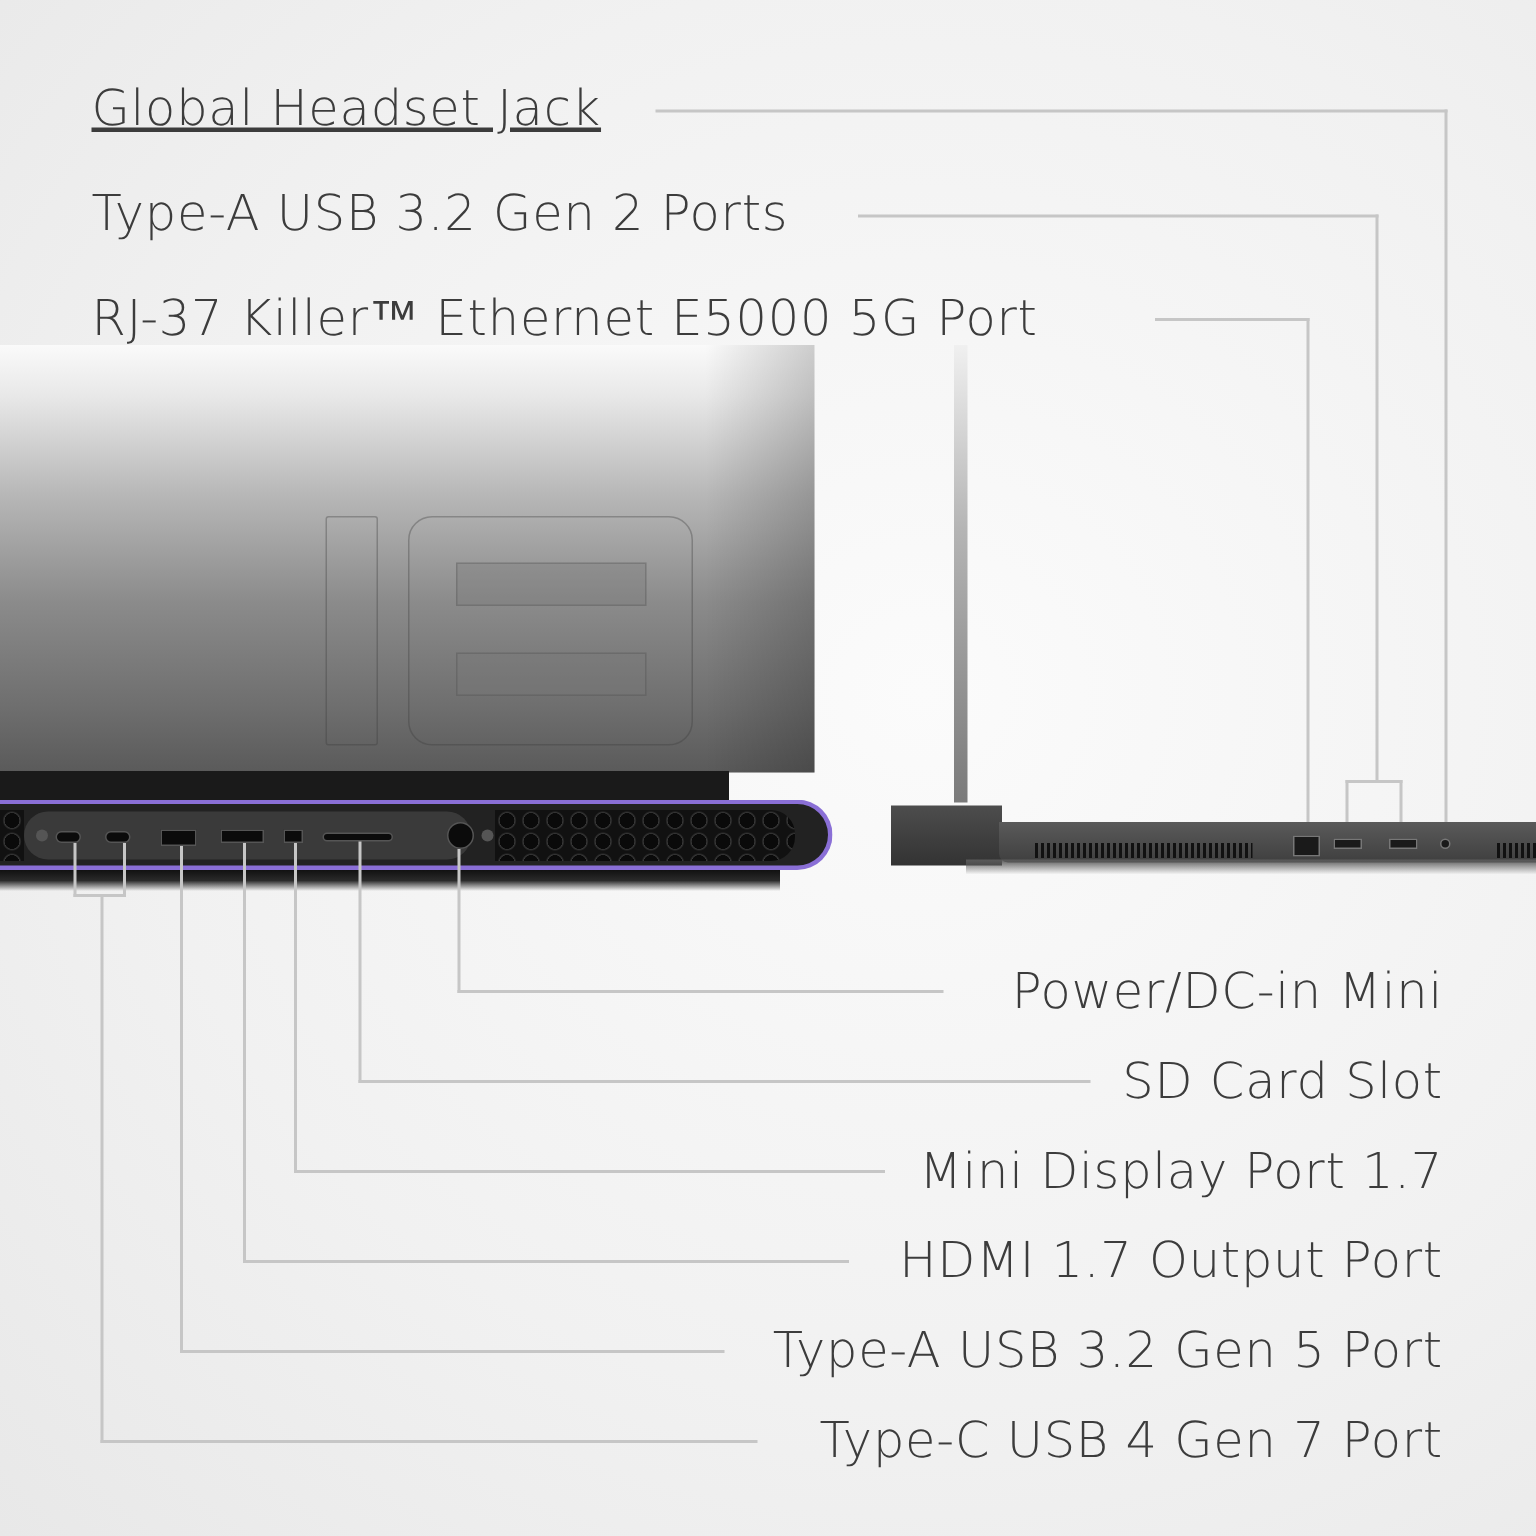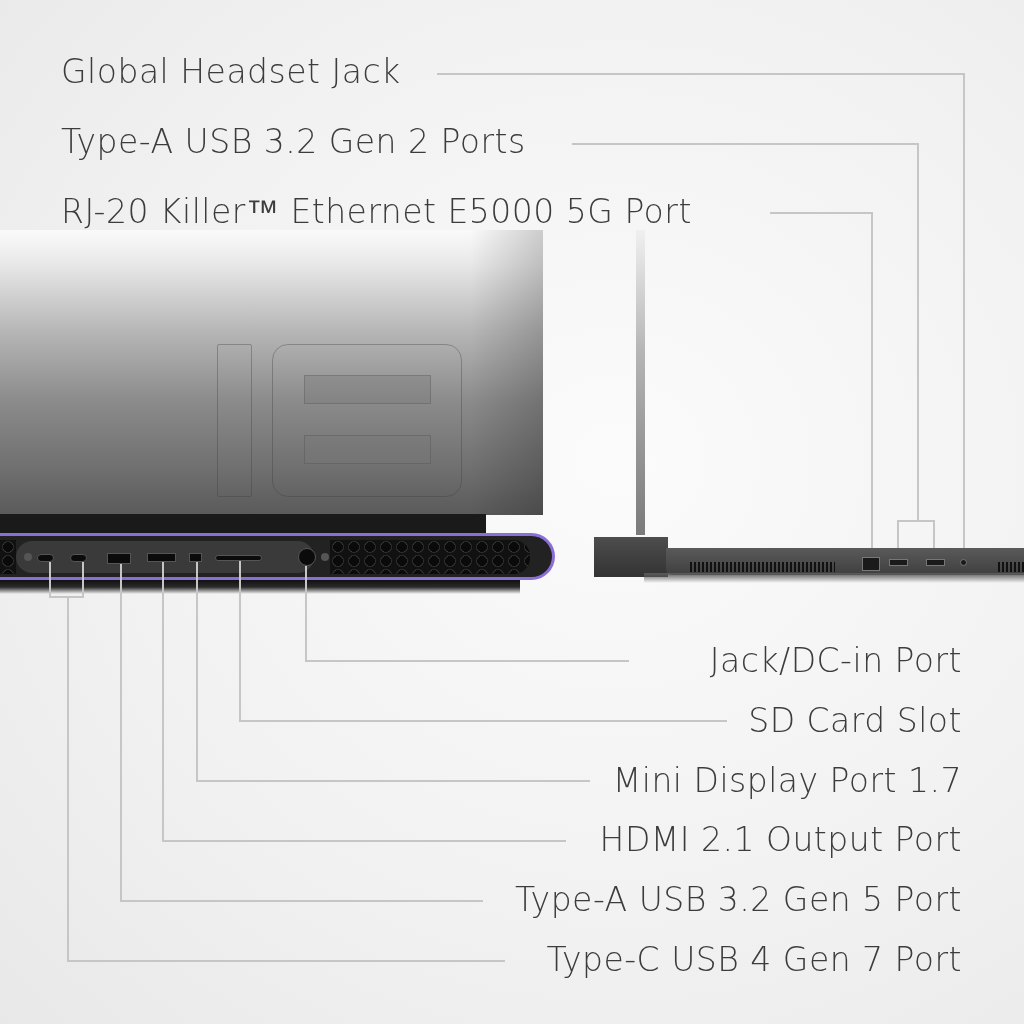--- a/index.html
+++ b/index.html
@@ -94,23 +94,23 @@
   }
   .side-grill-r {
     position:absolute; left:998px; top:562px; width:26px; height:10px;
     background-image: repeating-linear-gradient(to right, #111 0 2px, transparent 2px 4px);
   }
   .side-port { position:absolute; background:#1a1a1a; border:1px solid #777; box-sizing:border-box; }
 </style>
 </head>
 <body>
 
-<div class="label" style="left:61px; top:52px;">Global Headset Jack</div>
+<div class="label" style="left:61px; top:52px;text-decoration:underline;">Global Headset Jack</div>
 <div class="label" style="left:61px; top:122px;">Type-A USB 3.2 Gen 2 Ports</div>
-<div class="label" style="left:61px; top:192px;">RJ-20 Killer™ Ethernet E5000 5G Port</div>
+<div class="label" style="left:61px; top:192px;">RJ-37 Killer™ Ethernet E5000 5G Port</div>
 
 <div class="line hline" style="left:437px; top:73px; width:528px;"></div>
 <div class="line vline" style="left:963px; top:73px; height:488px;"></div>
 
 <div class="line hline" style="left:572px; top:143px; width:347px;"></div>
 <div class="line vline" style="left:917px; top:143px; height:378px;"></div>
 <div class="line hline" style="left:897px; top:520px; width:38px;"></div>
 <div class="line vline" style="left:897px; top:520px; height:42px;"></div>
 <div class="line vline" style="left:933px; top:520px; height:42px;"></div>
 
@@ -165,18 +165,18 @@
 
 <div class="line vline" style="left:120px; top:564px; height:338px;"></div>
 <div class="line hline" style="left:120px; top:900px; width:363px;"></div>
 
 <div class="line vline" style="left:49px; top:562px; height:36px;"></div>
 <div class="line vline" style="left:82px; top:562px; height:36px;"></div>
 <div class="line hline" style="left:49px; top:596px; width:35px;"></div>
 <div class="line vline" style="left:67px; top:596px; height:366px;"></div>
 <div class="line hline" style="left:67px; top:960px; width:438px;"></div>
 
-<div class="label" style="right:62px; top:641px;">Jack/DC-in Port</div>
+<div class="label" style="right:62px; top:641px;">Power/DC-in Mini</div>
 <div class="label" style="right:62px; top:701px;">SD Card Slot</div>
 <div class="label" style="right:62px; top:761px;">Mini Display Port 1.7</div>
-<div class="label" style="right:62px; top:820px;">HDMI 2.1 Output Port</div>
+<div class="label" style="right:62px; top:820px;">HDMI 1.7 Output Port</div>
 <div class="label" style="right:62px; top:880px;">Type-A USB 3.2 Gen 5 Port</div>
 <div class="label" style="right:62px; top:940px;">Type-C USB 4 Gen 7 Port</div>
 
 </body></html>

